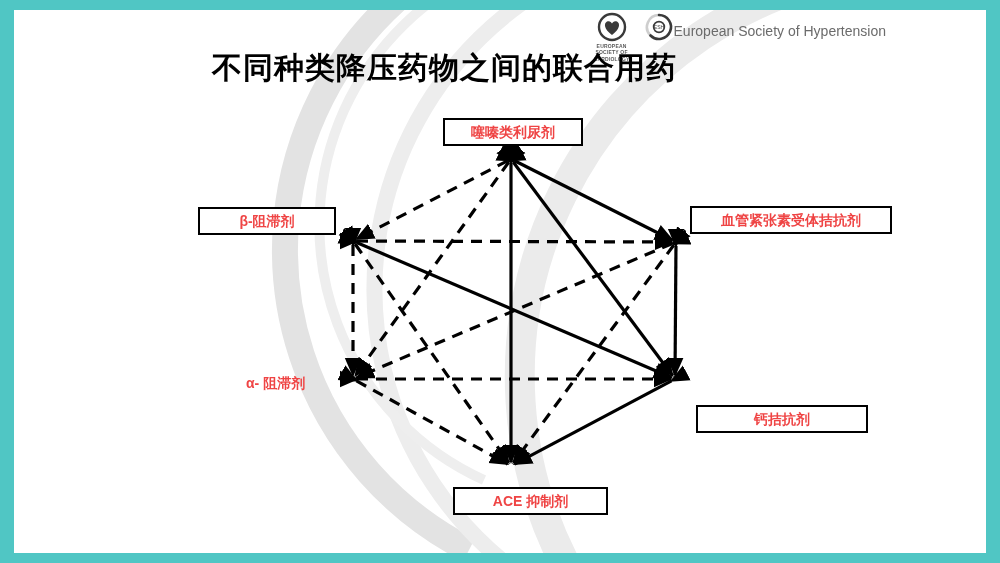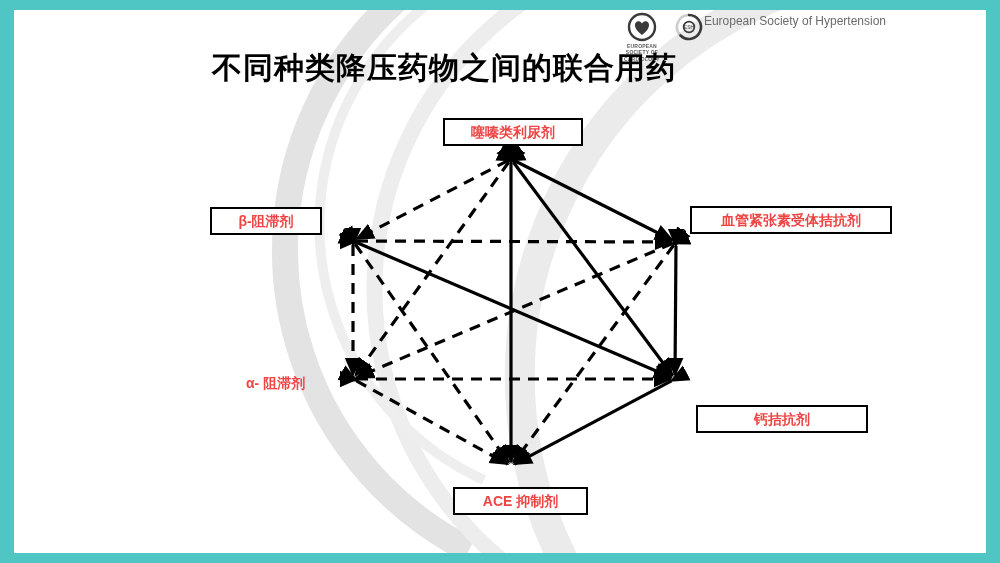--- a/index.html
+++ b/index.html
@@ -59,24 +59,24 @@
   .logo-caption {
     font-size: 5px;
     line-height: 1.25;
     color: #5a5a5a;
     text-align: center;
     letter-spacing: .2px;
     margin-top: 1px;
     font-weight: bold;
   }
   .logo-caption-wide {
-    font-size: 12px;
+    font-size: 14px;
     color: #6b6b6b;
     white-space: nowrap;
-    margin-top: 2px;
+    margin-top: 11px;
   }
   .esh-wrap {
     display: flex;
     flex-direction: row;
     align-items: flex-start;
   }
 
   
   #title {
     position: absolute;
@@ -202,23 +202,23 @@
             <line x1="339" y1="235" x2="339" y2="365" stroke="#000000" stroke-width="3.2" stroke-dasharray="11 8" marker-start="url(#ah)" marker-end="url(#ah)"></line>
             <line x1="341.298729018813" y1="234.27350651413238" x2="494.701270981187" y2="452.7264934858676" stroke="#000000" stroke-width="3.2" stroke-dasharray="11 8" marker-start="url(#ah)" marker-end="url(#ah)"></line>
             <line x1="658.3175486733265" y1="233.5619065998584" x2="342.6824513266734" y2="367.4380934001416" stroke="#000000" stroke-width="3.2" stroke-dasharray="11 8" marker-start="url(#ah)" marker-end="url(#ah)"></line>
             <line x1="659.627694314447" y1="235.22058468826592" x2="499.372305685553" y2="452.7794153117341" stroke="#000000" stroke-width="3.2" stroke-dasharray="11 8" marker-start="url(#ah)" marker-end="url(#ah)"></line>
             <line x1="343" y1="369" x2="657" y2="369" stroke="#000000" stroke-width="3.2" stroke-dasharray="11 8" marker-start="url(#ah)" marker-end="url(#ah)"></line>
             <line x1="342.50392677481517" y1="370.9293774013223" x2="493.49607322518483" y2="454.0706225986777" stroke="#000000" stroke-width="3.2" stroke-dasharray="11 8" marker-start="url(#ah)" marker-end="url(#ah)"></line>
           </g>
       </svg>
 
       <div class="node-label" style="left: 429px; top: 108px; width: 140px;">噻嗪类利尿剂</div>
-      <div class="node-label" style="left: 196px; top: 197px; width: 112px;">β-阻滞剂</div>
+      <div class="node-label" style="left: 184px; top: 197px; width: 138px;">β-阻滞剂</div>
       <div class="node-label" style="left: 676px; top: 196px; width: 202px;">血管紧张素受体拮抗剂</div>
       <div class="node-label plain" style="left: 232px; top: 363px;">α- 阻滞剂</div>
       <div class="node-label" style="left: 682px; top: 359px; width: 172px; margin-top: 36px;">钙拮抗剂</div>
-      <div class="node-label" style="left: 439px; top: 477px; width: 135px;">ACE 抑制剂</div>
+      <div class="node-label" style="left: 439px; top: 477px; width: 155px;">ACE 抑制剂</div>
 
     </div>
 
 
   </div>
 </div>
 
 </body></html>

